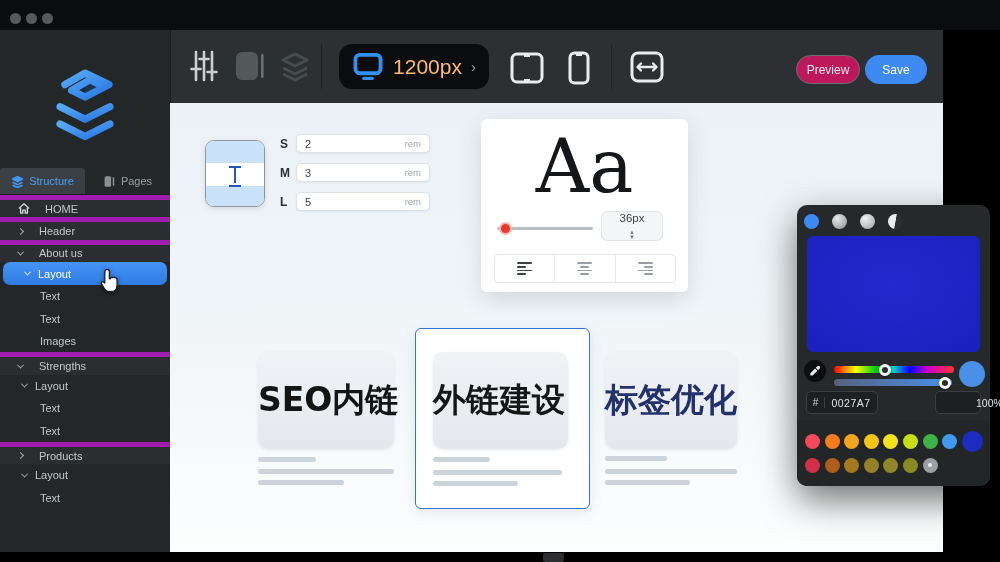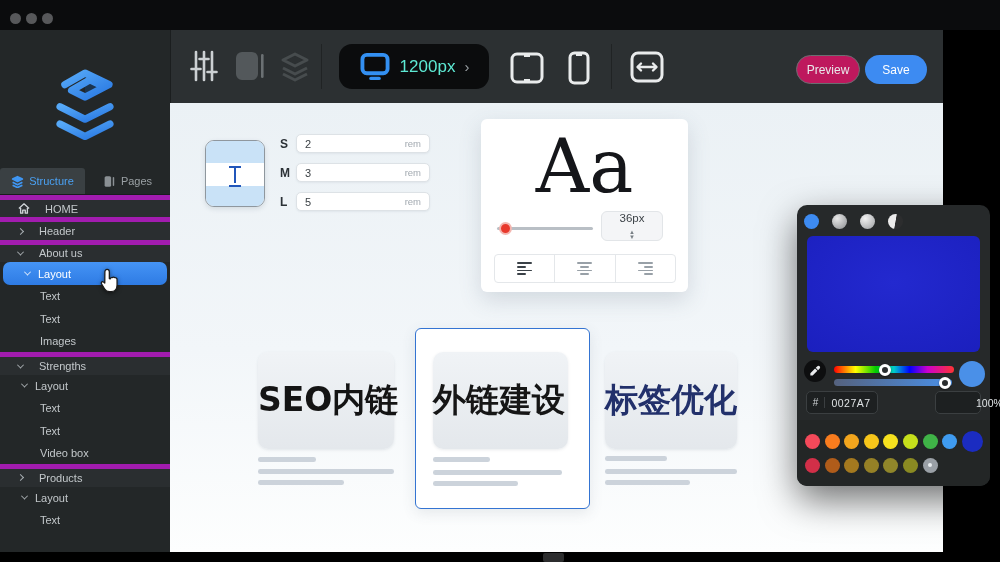--- a/index.html
+++ b/index.html
@@ -25,21 +25,21 @@
   .chev.right { transform:rotate(-45deg); }
   .trow.selected { background:linear-gradient(180deg,#4594f5,#2e7be4); border-radius:7px; margin:0 3px; color:#fff; height:23px; }
   .trow.selected .chev { border-color:#dceafc; }
   .ticon { width:13px; margin-right:6px; display:inline-flex; flex:none; }
 
   
   .toolbar { position:absolute; left:170px; top:30px; width:773px; height:73px; background:#2c3032; border-left:1px solid #1b1e1f; }
   .tb-icon { position:absolute; top:18px; }
   .tb-div { position:absolute; top:14px; width:1px; height:45px; background:#202324; }
   .vp-pill { position:absolute; left:168px; top:14px; width:150px; height:45px; background:#0b0c0d; border-radius:13px; display:flex; align-items:center; justify-content:center; gap:9px; }
-  .vp-text { color:#5eead4; font-size:17px; }
+  .vp-text { color:#fdba74; font-size:21px; }
   .vp-chev { color:#9aa0a4; font-size:15px; }
   .btn { position:absolute; top:25px; height:29px; border-radius:15px; border:none; font-size:12px; display:flex; align-items:center; justify-content:center; cursor:default; }
   .btn.preview { left:625px; width:64px; background:#be185d; color:#e8eaeb; border:1px solid #6a6e71; }
   .btn.save { left:694px; width:62px; background:#3d8bf2; color:#fff; }
 
   
   .canvas { position:absolute; left:170px; top:103px; width:773px; height:449px;
             background:linear-gradient(180deg,#ebf1f5 0%,#f2f6f9 55%,#fdfefe 100%); }
 
   
@@ -202,24 +202,20 @@
       <span>Layout</span>
     </div>
     <div class="trow">
       <span class="pad2"></span>
         <span>Text</span>
     </div>
     <div class="trow">
       <span class="pad2"></span>
         <span>Text</span>
     </div>
-    <div class="trow">
-      <span class="pad2"></span>
-        <span>Video box</span>
-    </div>
     <div class="trow section">
       <span class="pad0"></span>
         <span class="chev right"></span>
       <span>Products</span>
     </div>
     <div class="trow">
       <span class="pad1"></span>
         <span class="chev down"></span>
       <span>Layout</span>
     </div>

